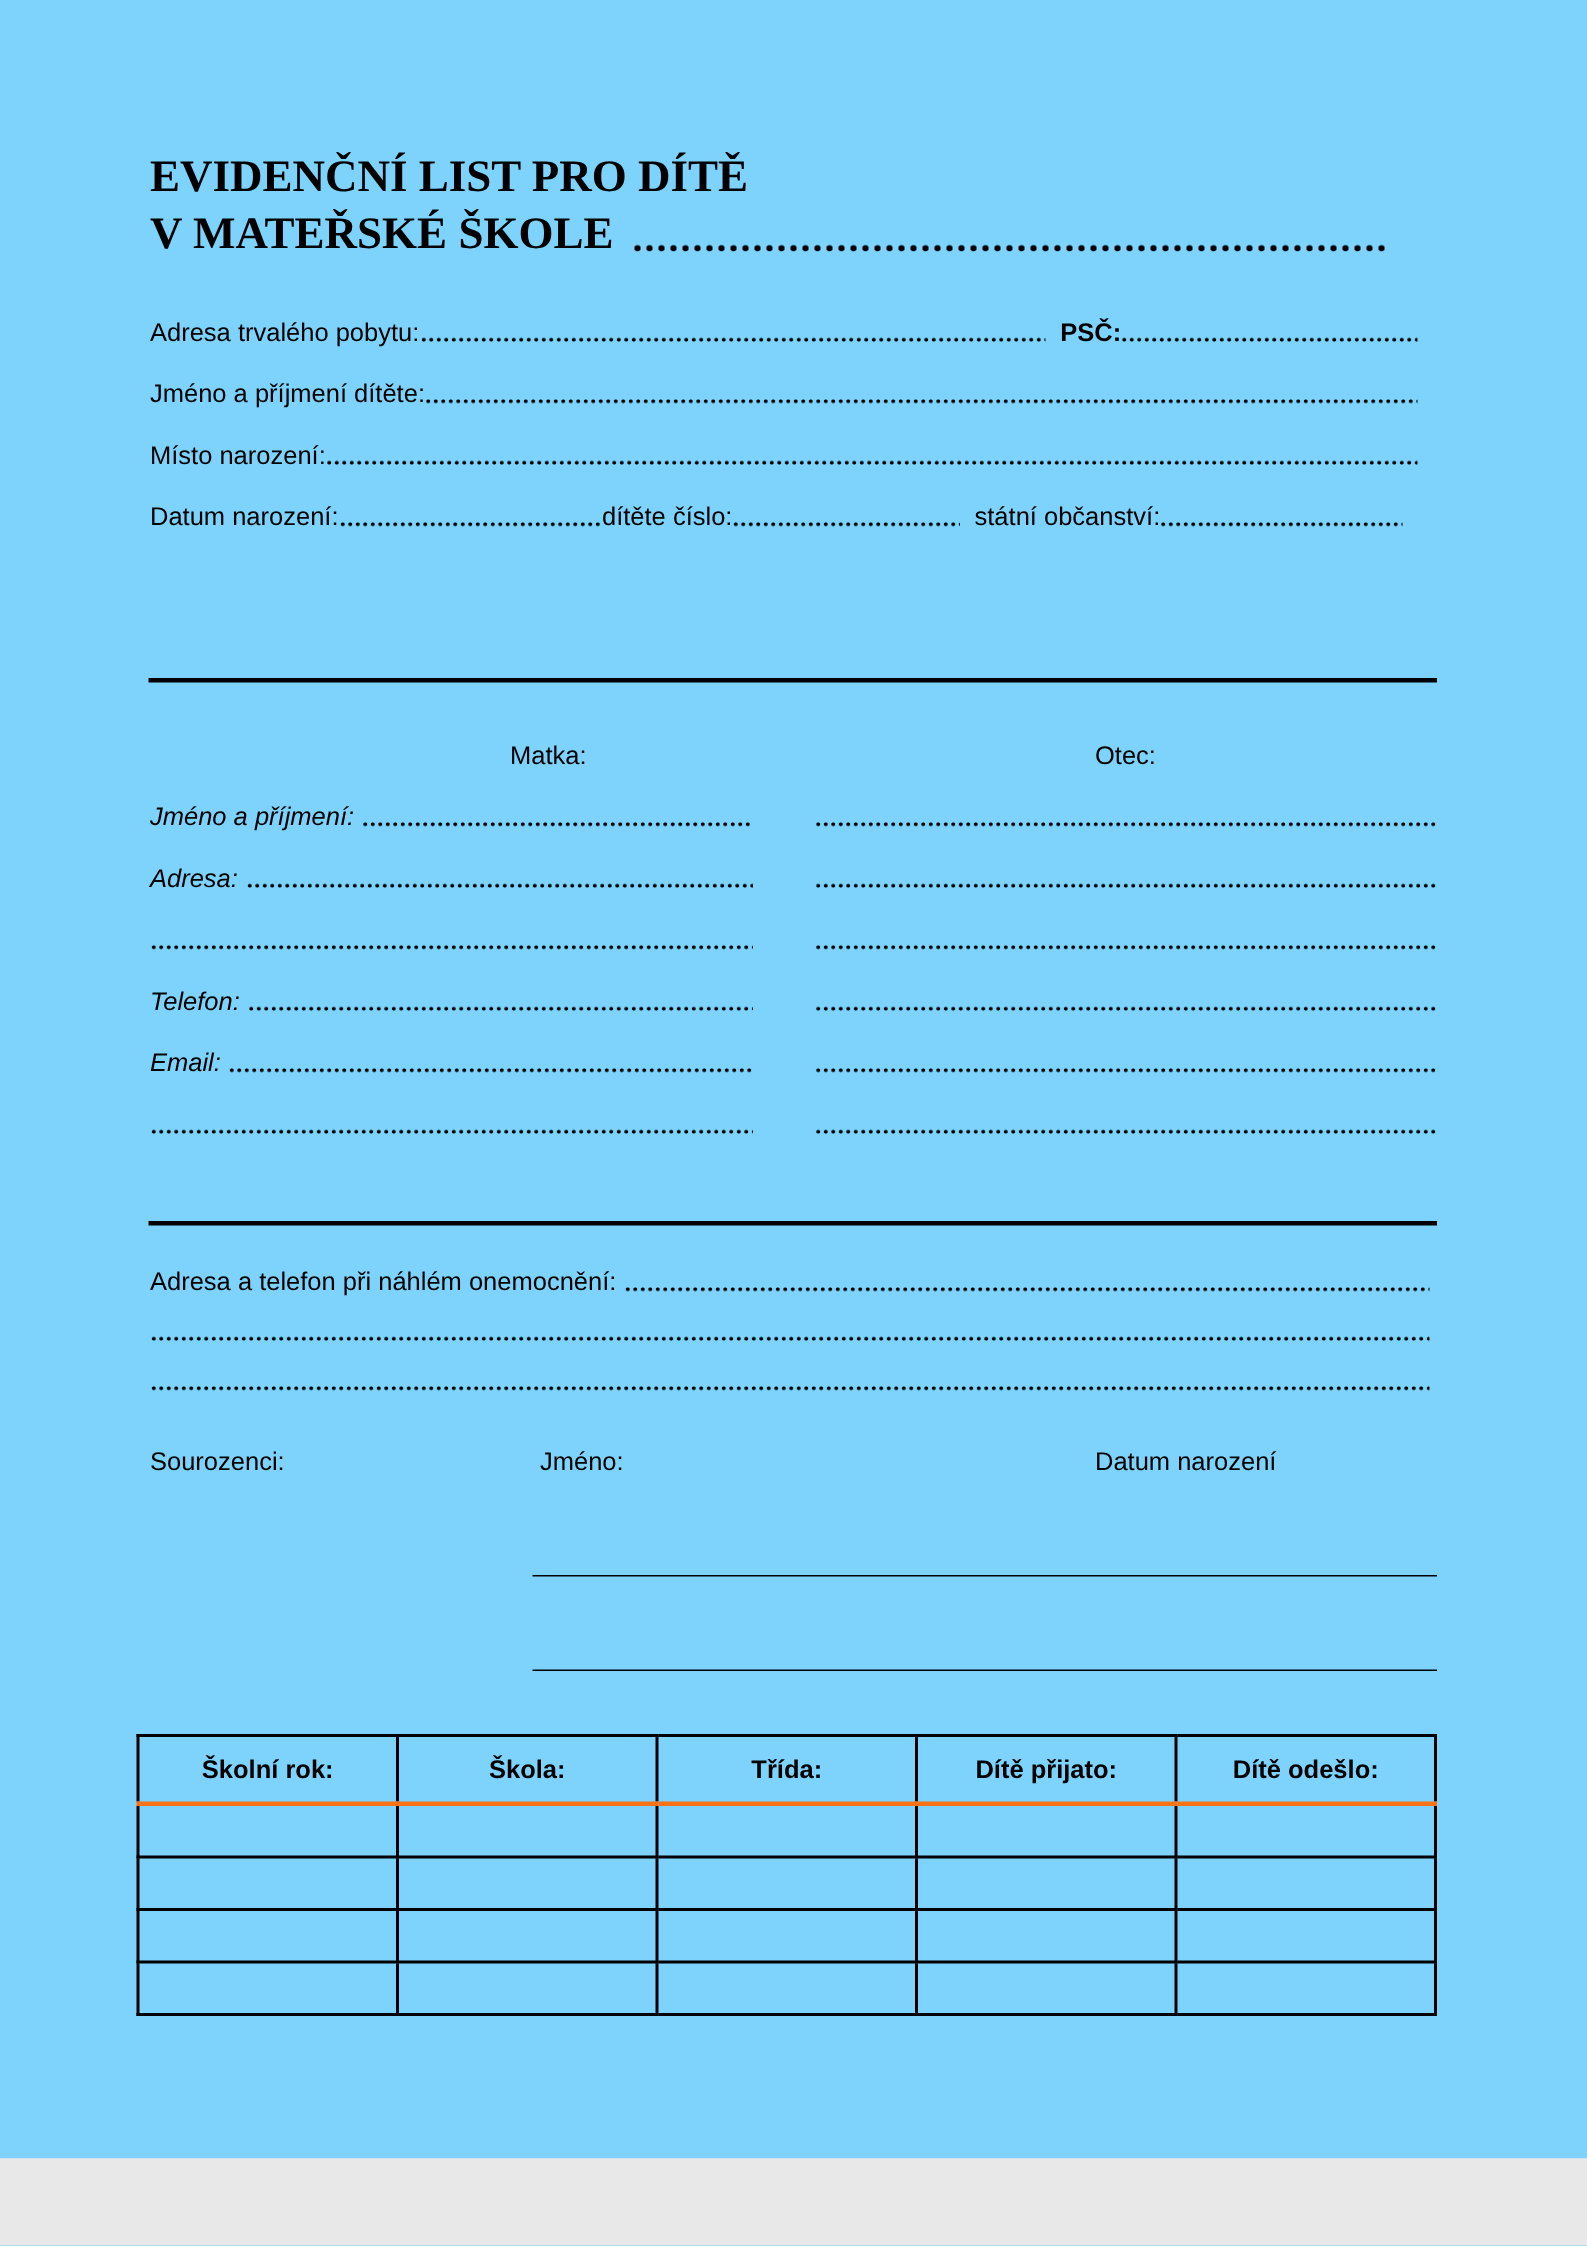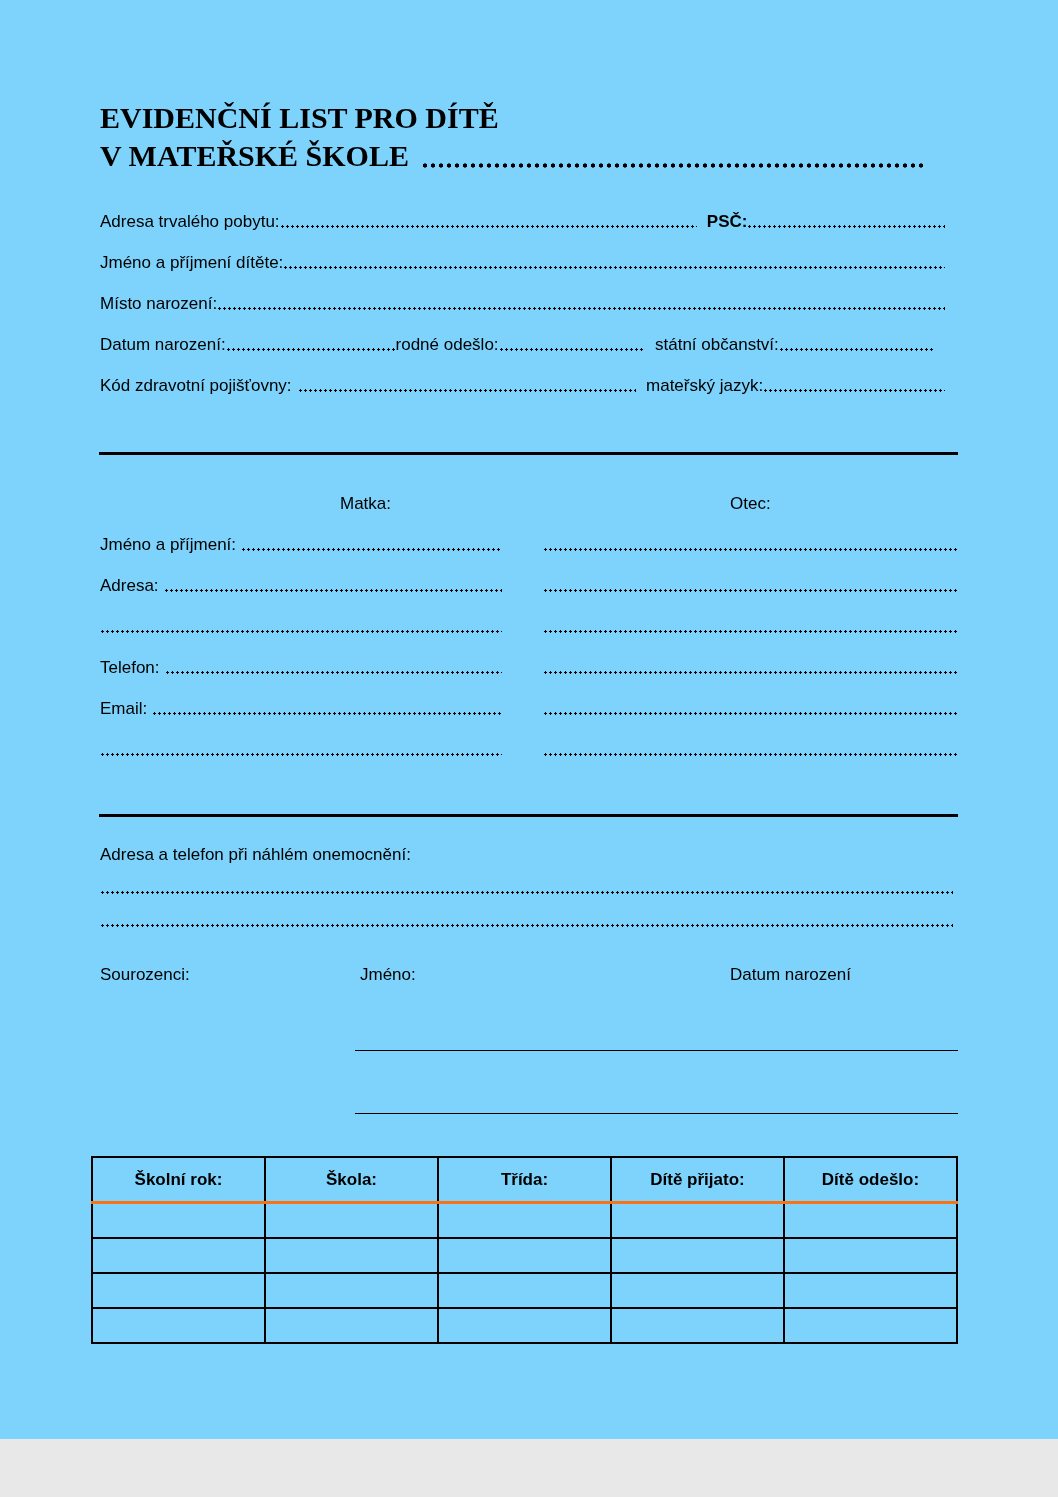--- a/index.html
+++ b/index.html
@@ -27,32 +27,32 @@
   .frow{display:flex;height:20px;margin-bottom:21px;}
   .lbl{white-space:nowrap;}
   .b{font-weight:bold;}
   .d{flex:1;
     background-image:radial-gradient(circle,#000 1.05px,transparent 1.4px);
     background-repeat:repeat-x;background-size:5px 3px;background-position:left bottom 4px;}
   
   #child{top:212px;}
   #parents{top:494px;}
   #emergency{top:845px;}
-  #emergency .frow{margin-bottom:13px;flex-direction:column;}
+  #emergency .frow{margin-bottom:13px;}
   #siblings{top:965px;height:170px;}
   
   .hr{position:absolute;left:99px;right:100px;border-top:3px solid #000;}
   #hr1{top:452px;}
   #hr2{top:814px;}
   
   .phead{position:relative;height:20px;margin-bottom:21px;}
   .phead .mother{position:absolute;left:240px;}
   .phead .father{position:absolute;left:630px;}
   .prow{display:flex;height:20px;margin-bottom:21px;}
-  .pleft{width:402px;display:flex;}
+  .pleft{width:402px;display:flex;font-style:italic;}
   .pright{flex:1;margin-left:41px;display:flex;}
   
   #siblings .shead{position:relative;height:20px;}
   #siblings .s1{position:absolute;left:0;}
   #siblings .s2{position:absolute;left:260px;}
   #siblings .s3{position:absolute;left:630px;}
   .uline{position:absolute;left:255px;right:0;border-top:1px solid #000;}
   #ul1{top:85px;}
   #ul2{top:148px;}
   
@@ -85,30 +85,24 @@
       <span class="lbl">Jméno a příjmení dítěte:</span>
       <span class="d" style="margin-right:13px;"></span>
     </div>
     <div class="frow">
       <span class="lbl">Místo narození:</span>
       <span class="d" style="margin-right:13px;"></span>
     </div>
     <div class="frow">
       <span class="lbl">Datum narození:</span>
       <span class="d" style="flex-grow:174;"></span>
-      <span class="lbl">rodné odešlo:</span>
+      <span class="lbl">dítěte číslo:</span>
       <span class="d" style="flex-grow:150;"></span>
       <span class="lbl" style="margin-left:10px;">státní občanství:</span>
       <span class="d" style="flex-grow:160;margin-right:23px;"></span>
-    </div>
-    <div class="frow">
-      <span class="lbl">Kód zdravotní pojišťovny:</span>
-      <span class="d" style="flex-grow:335;margin-left:6px;"></span>
-      <span class="lbl" style="margin-left:10px;">mateřský jazyk:</span>
-      <span class="d" style="flex-grow:180;margin-right:13px;"></span>
     </div>
   </section>
 
   <div class="hr" id="hr1"></div>
 
   <section id="parents">
     <div class="phead">
       <span class="mother">Matka:</span>
       <span class="father">Otec:</span>
     </div>

